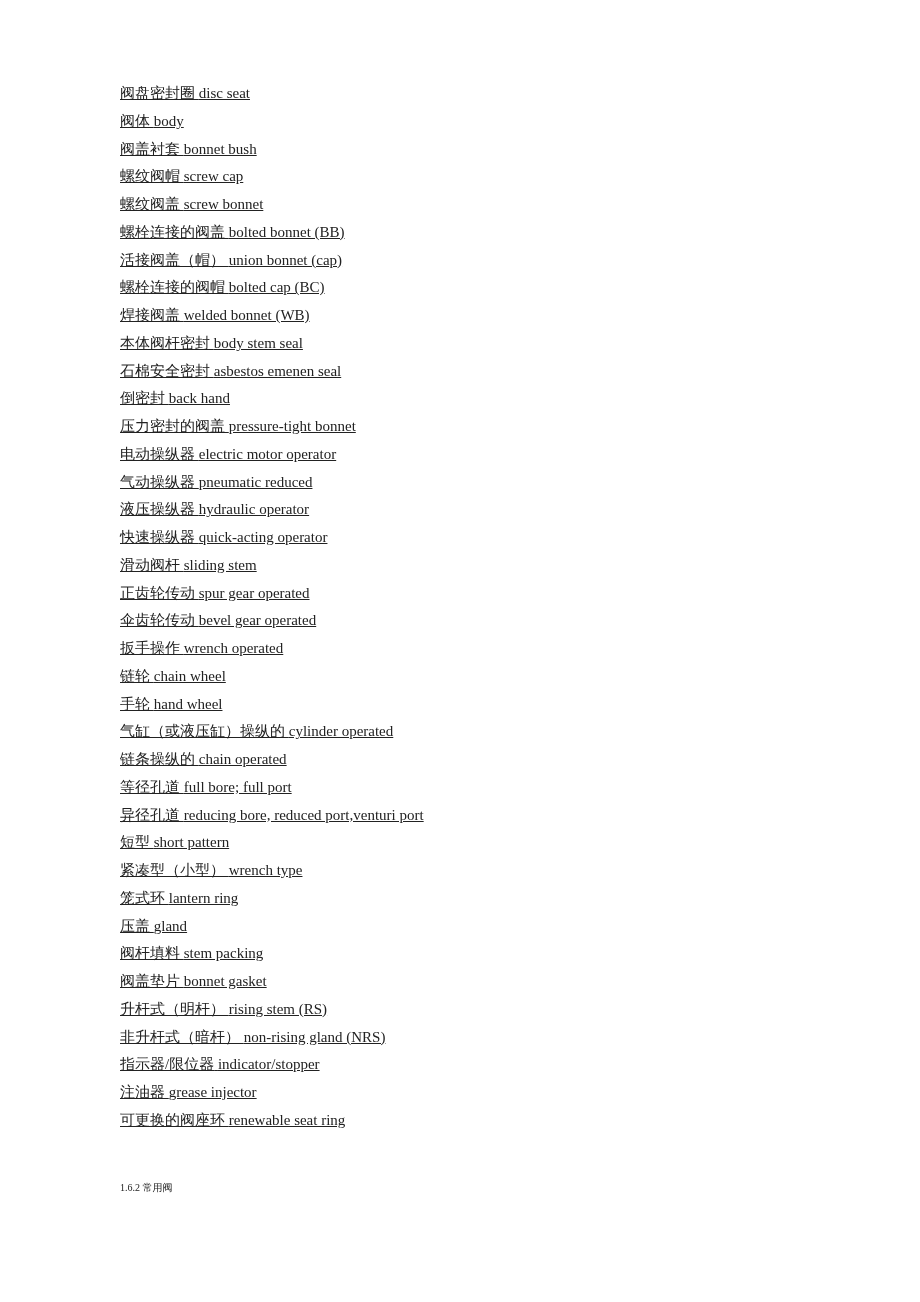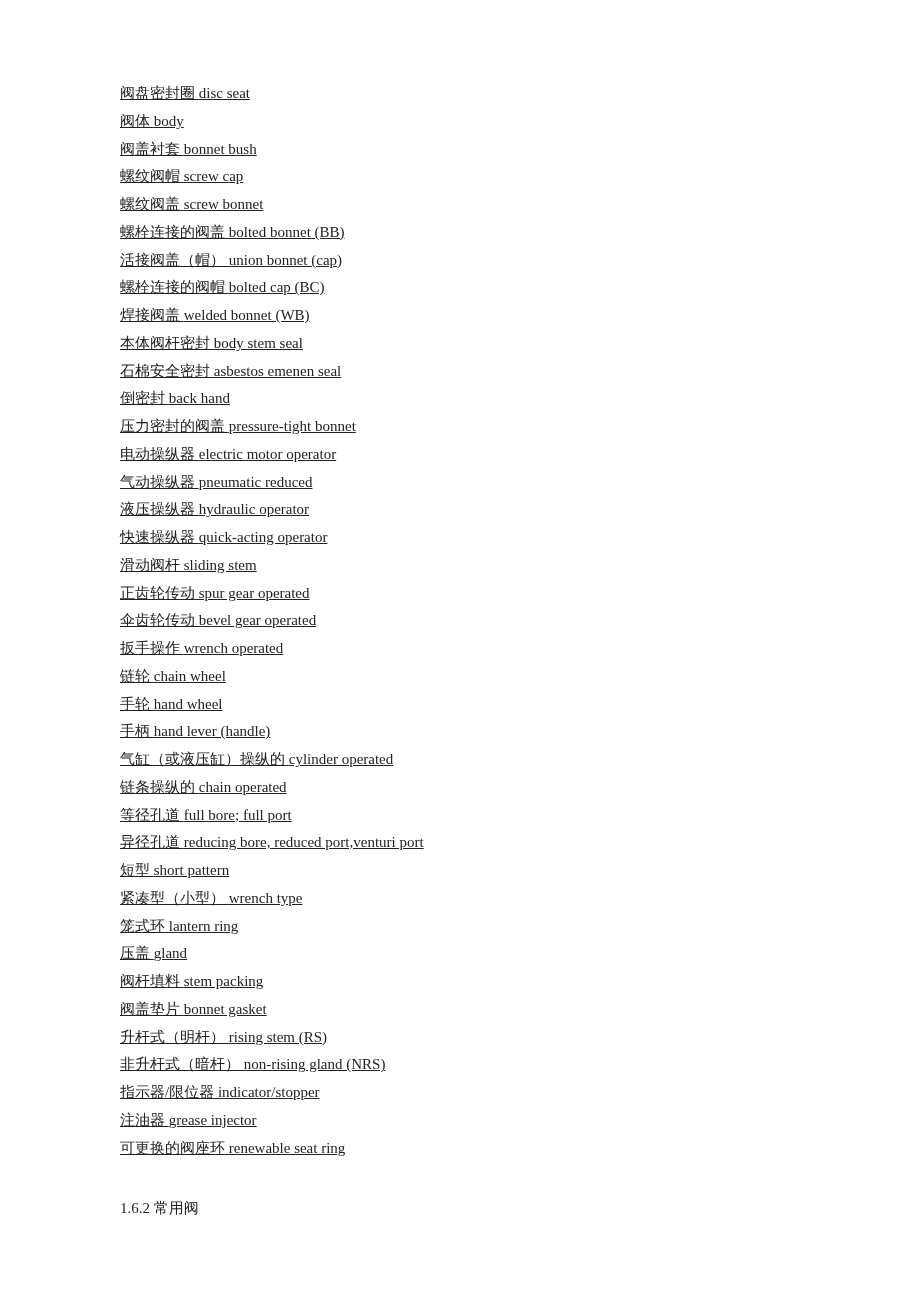--- a/index.html
+++ b/index.html
@@ -16,22 +16,22 @@
       min-height: 1302px;
       padding: 80px 120px 80px 120px;
       line-height: 1.85;
     }
     .term-line {
       display: block;
       white-space: nowrap;
       text-decoration: underline;
     }
     .section-heading {
-      margin-top: 33px;
-      font-size: 15px;
+      margin-top: 44px;
+      font-size: 10px;
       color: #222;
     }
   </style>
 </head>
 <body>
 
 <div id="terms-container">
     <span class="term-line"><span>阀盘密封圈</span>  <span>disc seat</span></span>
     <span class="term-line"><span>阀体</span>  <span>body</span></span>
     <span class="term-line"><span>阀盖衬套</span>  <span>bonnet bush</span></span>
@@ -48,21 +48,20 @@
     <span class="term-line"><span>电动操纵器</span>  <span>electric motor operator</span></span>
     <span class="term-line"><span>气动操纵器</span>  <span>pneumatic reduced</span></span>
     <span class="term-line"><span>液压操纵器</span>  <span>hydraulic operator</span></span>
     <span class="term-line"><span>快速操纵器</span>  <span>quick-acting operator</span></span>
     <span class="term-line"><span>滑动阀杆</span>  <span>sliding stem</span></span>
     <span class="term-line"><span>正齿轮传动</span>  <span>spur gear operated</span></span>
     <span class="term-line"><span>伞齿轮传动</span>  <span>bevel gear operated</span></span>
     <span class="term-line"><span>扳手操作</span>  <span>wrench operated</span></span>
     <span class="term-line"><span>链轮</span>  <span>chain wheel</span></span>
     <span class="term-line"><span>手轮</span>  <span>hand wheel</span></span>
-    <span class="term-line"><span>手柄</span>  <span>hand lever (handle)</span></span>
     <span class="term-line"><span>气缸（或液压缸）操纵的</span>  <span>cylinder operated</span></span>
     <span class="term-line"><span>链条操纵的</span>  <span>chain operated</span></span>
     <span class="term-line"><span>等径孔道</span>  <span>full bore; full port</span></span>
     <span class="term-line"><span>异径孔道</span>  <span>reducing bore, reduced port,venturi port</span></span>
     <span class="term-line"><span>短型</span>  <span>short pattern</span></span>
     <span class="term-line"><span>紧凑型（小型）</span>  <span>wrench type</span></span>
     <span class="term-line"><span>笼式环</span>  <span>lantern ring</span></span>
     <span class="term-line"><span>压盖</span>  <span>gland</span></span>
     <span class="term-line"><span>阀杆填料</span>  <span>stem packing</span></span>
     <span class="term-line"><span>阀盖垫片</span>  <span>bonnet gasket</span></span>

